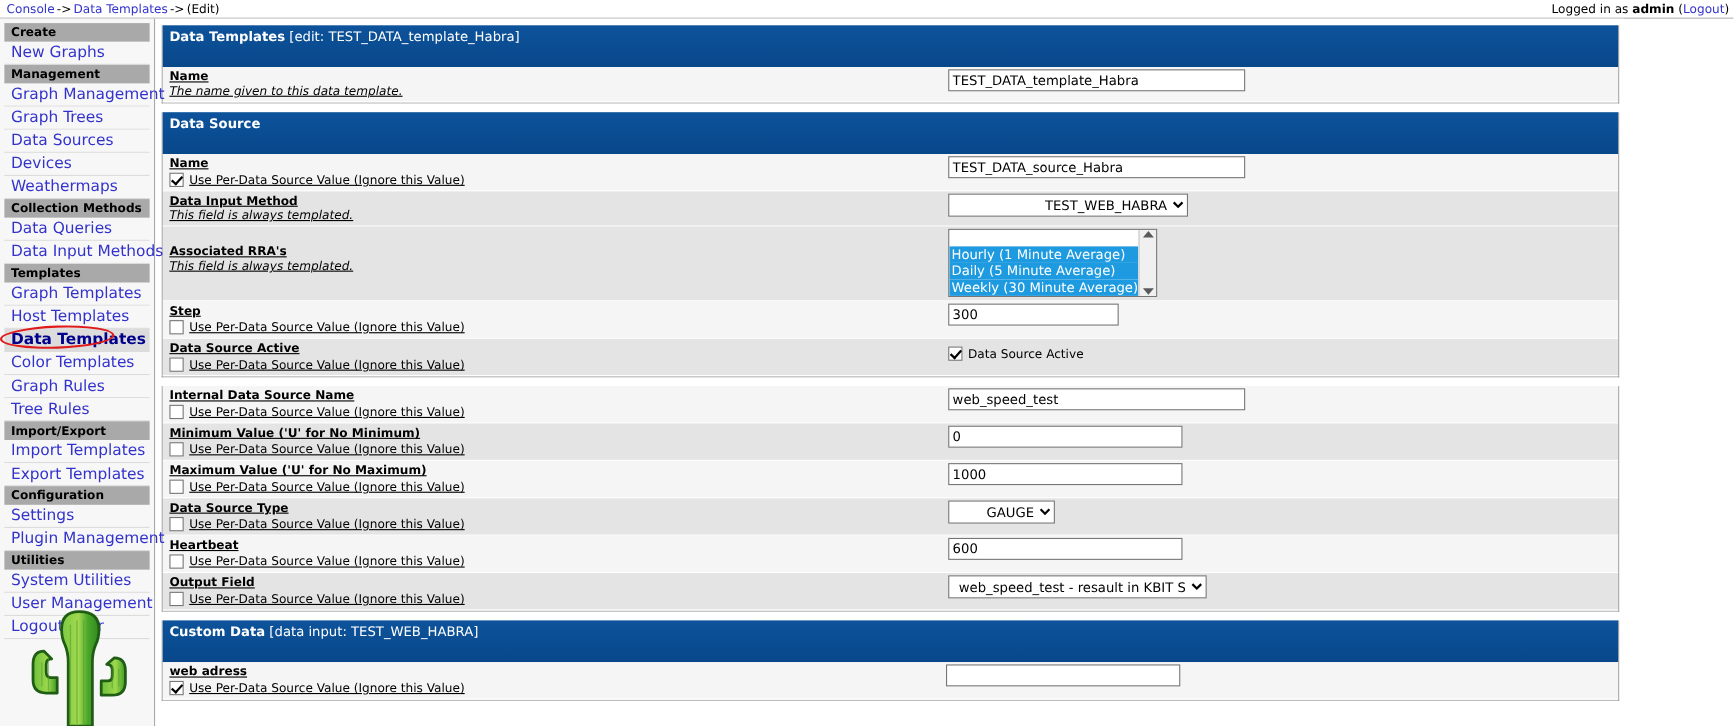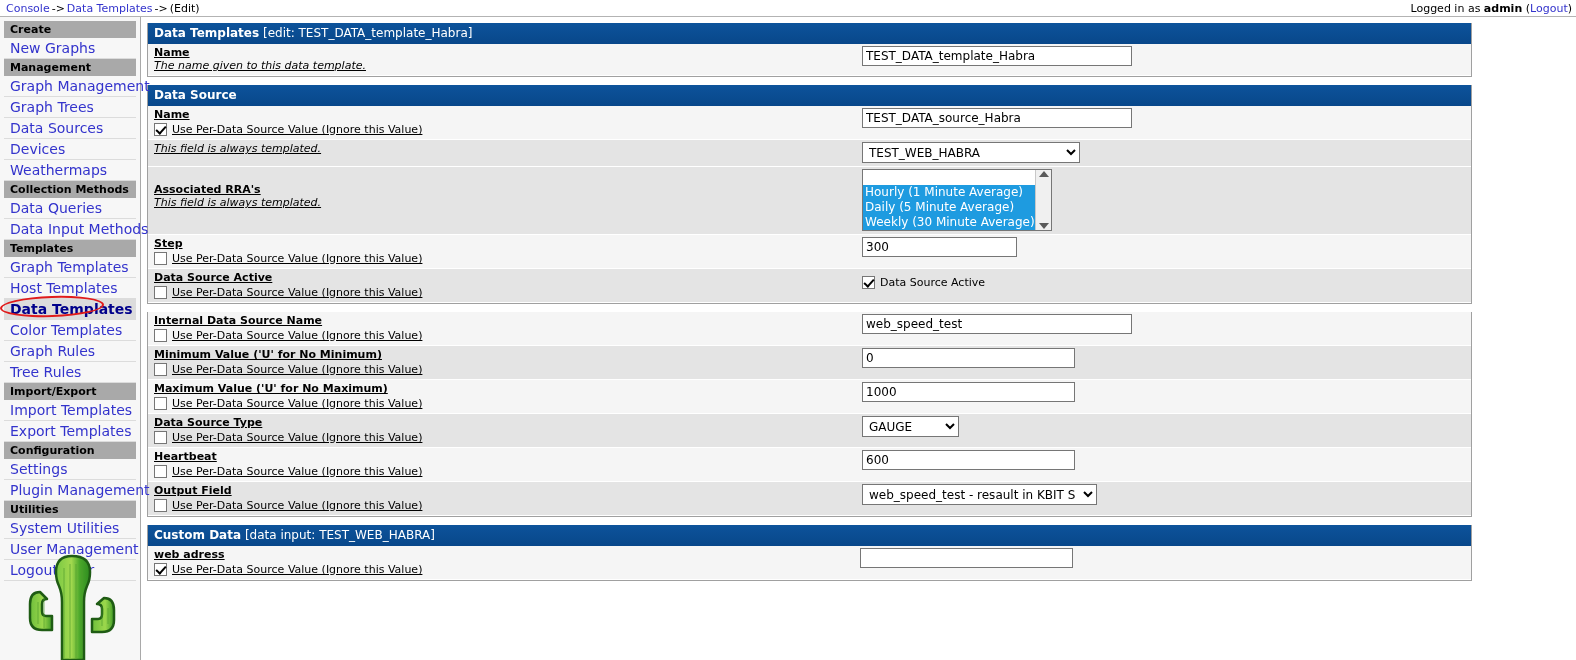--- a/index.html
+++ b/index.html
@@ -98,21 +98,21 @@
     border: 1px solid #a0a0a0;
     border-top: none;
     margin-bottom: 8px;
     background: #ffffff;
   }
   .panel-head {
     background: #0b4d8f;
     background: linear-gradient(to bottom,#0d539b 0%, #08478a 100%);
     color: #ffffff;
     font-size: 12px;
-    padding: 3px 6px 4px 6px;
+    padding: 3px 6px 21px 6px;
     display: flex;
     justify-content: space-between;
     align-items: baseline;
   }
   .panel-head .t1 { font-weight: bold; }
   .panel-head .t2 { font-weight: normal; }
   .panel-head .right-link {
     color: #ffffff;
     font-weight: bold;
     text-decoration: none;
@@ -183,20 +183,21 @@
   input.w213 { width: 213px; }
 
   select.sel {
     font-family: "DejaVu Sans", "Liberation Sans", sans-serif;
     font-size: 12px;
     height: 21px;
     border: 1px solid #767676;
     background: #ffffff;
     color: #000;
     padding: 1px 2px;
+    text-align: right;
   }
   select.w218 { width: 218px; }
   select.w97  { width: 97px; }
   select.w235 { width: 235px; }
 
   
   .listbox {
     width: 190px;
     height: 62px;
     border: 1px solid #767676;
@@ -353,20 +354,21 @@
             <span class="cb-txt">Use Per-Data Source Value (Ignore this Value)</span>
           </label>
         </div>
         <div class="cell-field">
           <input class="txt w270" type="text" value="TEST_DATA_source_Habra" style="">
         </div>
       </div>
 
       <div class="row even">
         <div class="cell-label">
+          <span class="lbl">Data Input Method</span>
           <span class="desc">This field is always templated.</span>
         </div>
         <div class="cell-field">
           <select class="sel w218">
             <option>TEST_WEB_HABRA</option>
           </select>
         </div>
       </div>
 
       <div class="row even" style="min-height:62px;">

